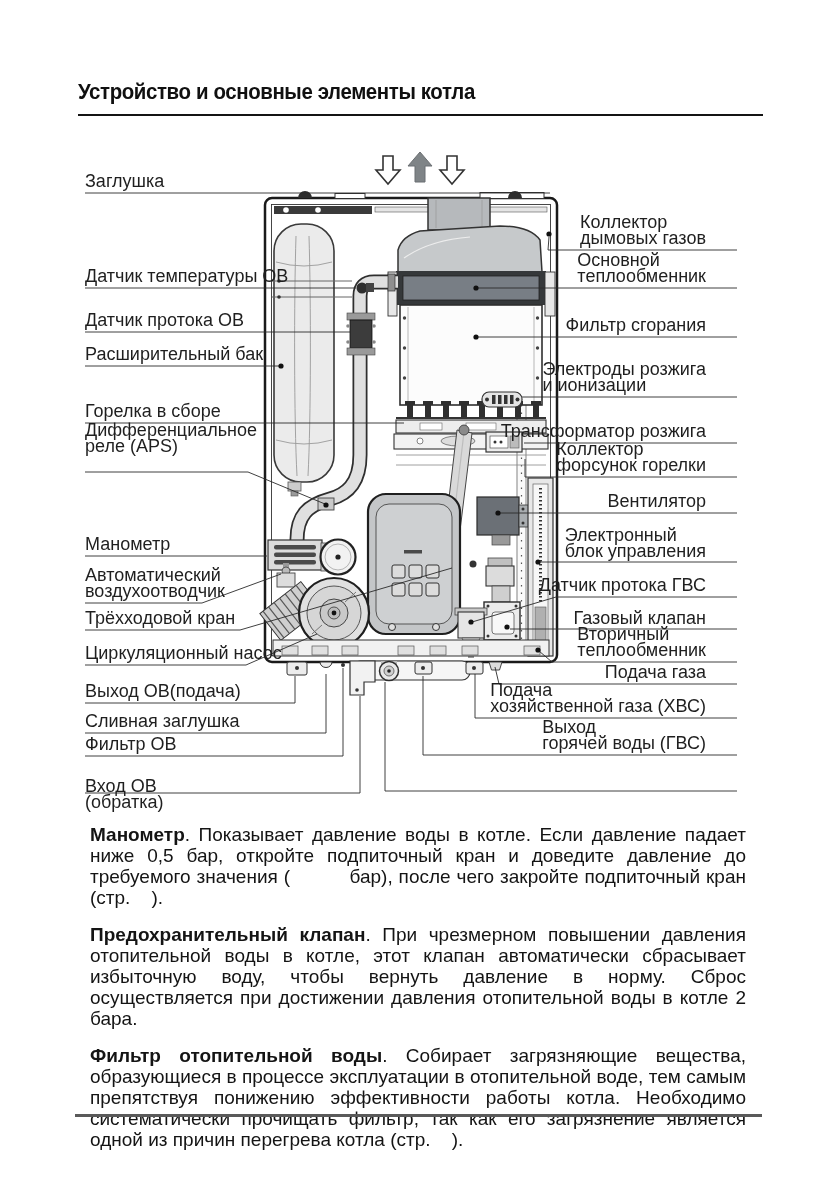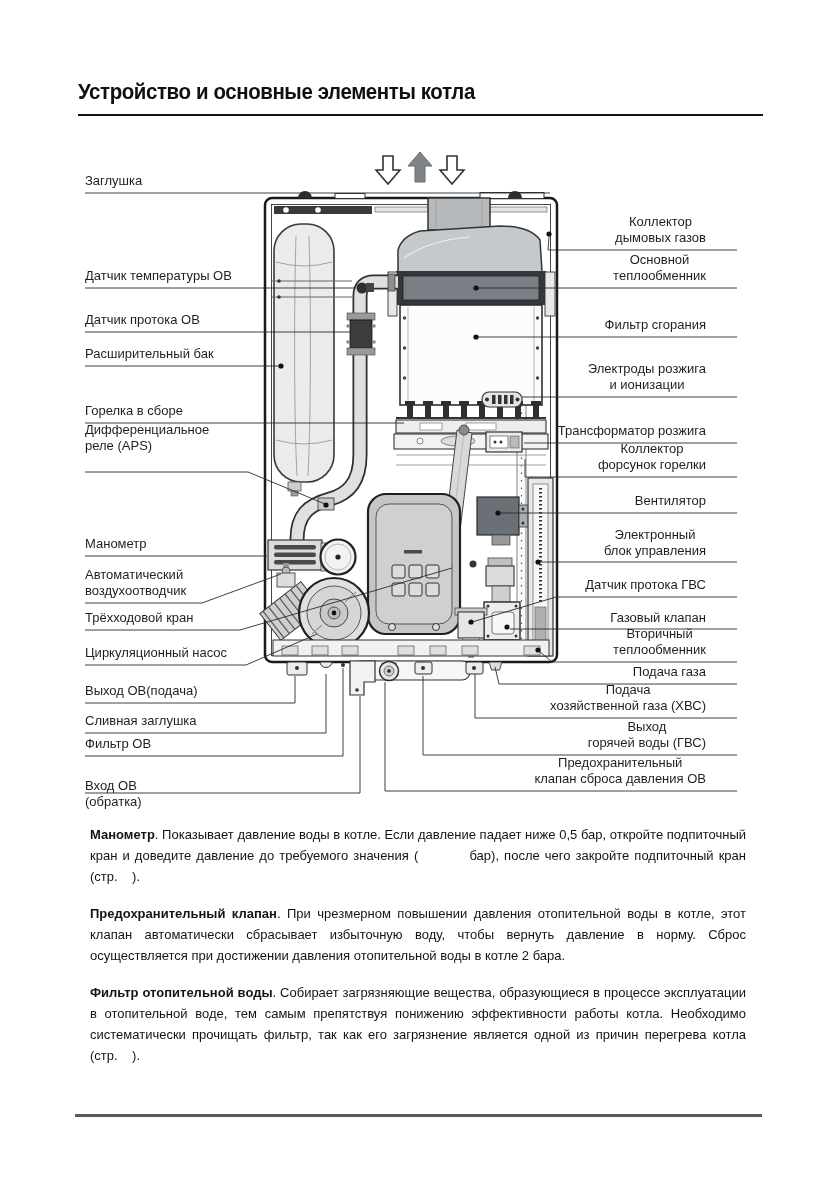--- a/index.html
+++ b/index.html
@@ -3,24 +3,24 @@
 <meta charset="utf-8">
 <style>
   html,body{margin:0;padding:0;background:#fff;}
   .page{position:relative;width:809px;height:1190px;background:#ffffff;overflow:hidden;
         font-family:"Liberation Sans",sans-serif;color:#1a1a1a;}
   .title{position:absolute;left:78px;top:80px;font-size:21.5px;font-weight:bold;color:#101010;
          letter-spacing:-0.4px;transform:scaleX(0.95);transform-origin:left center;white-space:nowrap;}
   .rule-top{position:absolute;left:78px;top:114px;width:685px;height:2px;background:#141414;}
   .rule-bottom{position:absolute;left:75px;top:1114px;width:687px;height:2.5px;background:#5a5a5a;}
   .diagram-svg{position:absolute;left:0;top:0;}
-  .lbl{position:absolute;font-size:13px;line-height:16px;color:#1f1f1f;white-space:pre-line;}
+  .lbl{position:absolute;font-size:18px;line-height:16px;color:#1f1f1f;white-space:pre-line;}
   .lbl.left{left:85px;text-align:left;}
-  .lbl.right{right:103px;text-align:center;}
-  .paragraphs{position:absolute;left:90px;top:824px;width:656px;font-size:13px;line-height:21px;
+  .lbl.right{right:103px;text-align:left;}
+  .paragraphs{position:absolute;left:90px;top:824px;width:656px;font-size:19px;line-height:21px;
               text-align:justify;color:#141414;}
   .paragraphs p{margin:0 0 16px 0;}
   .paragraphs b{font-weight:bold;}
 </style>
 </head>
 <body>
 
 <div class="page">
 
   <div class="title">Устройство и основные элементы котла</div>
@@ -360,22 +360,20 @@
 блок управления</div>
   <div class="lbl right" style="top:577px">Датчик протока ГВС</div>
   <div class="lbl right" style="top:610px">Газовый клапан</div>
   <div class="lbl right" style="top:626px">Вторичный
 теплообменник</div>
   <div class="lbl right" style="top:664px">Подача газа</div>
   <div class="lbl right" style="top:682px">Подача
 хозяйственной газа (ХВС)</div>
   <div class="lbl right" style="top:719px">Выход
 горячей воды (ГВС)</div>
-  <div class="lbl right" style="top:755px">Предохранительный
-клапан сброса давления ОВ</div>
 
   <div class="paragraphs">
     <p><b>Манометр</b><span>. Показывает давление воды в котле. Если давление падает ниже 0,5 бар, откройте подпиточный кран и доведите давление до требуемого значения (&nbsp;&nbsp;&nbsp;&nbsp;&nbsp;&nbsp;&nbsp;&nbsp;&nbsp; бар), после чего закройте подпиточный кран (стр.&nbsp;&nbsp;&nbsp;&nbsp;).</span></p>
     <p><b>Предохранительный клапан</b><span>. При чрезмерном повышении давления отопительной воды в котле, этот клапан автоматически сбрасывает избыточную воду, чтобы вернуть давление в норму. Сброс осуществляется при достижении давления отопительной воды в котле 2 бара.</span></p>
     <p><b>Фильтр отопительной воды</b><span>. Собирает загрязняющие вещества, образующиеся в процессе эксплуатации в отопительной воде, тем самым препятствуя понижению эффективности работы котла. Необходимо систематически прочищать фильтр, так как его загрязнение является одной из причин перегрева котла (стр.&nbsp;&nbsp;&nbsp;&nbsp;).</span></p>
   </div>
 
   <div class="rule-bottom"></div>
 </div>
 

